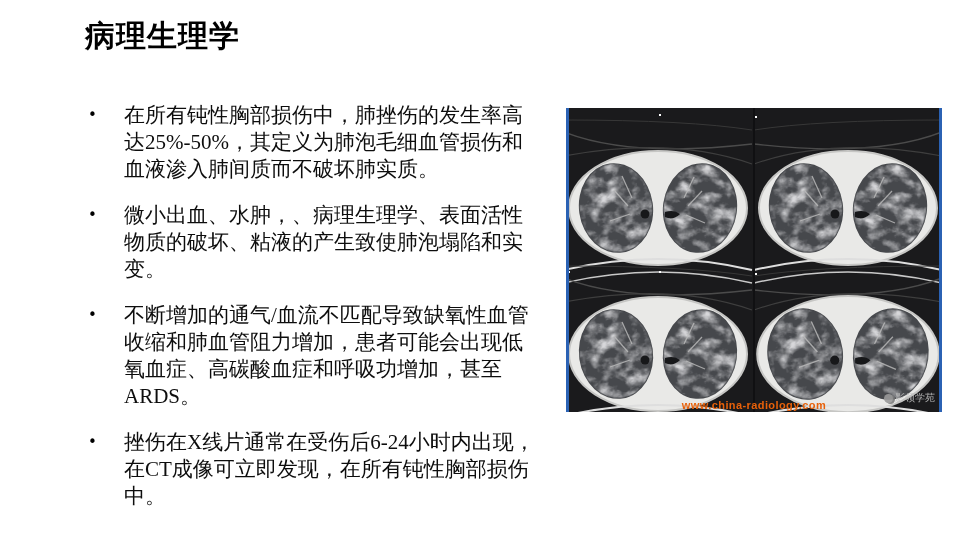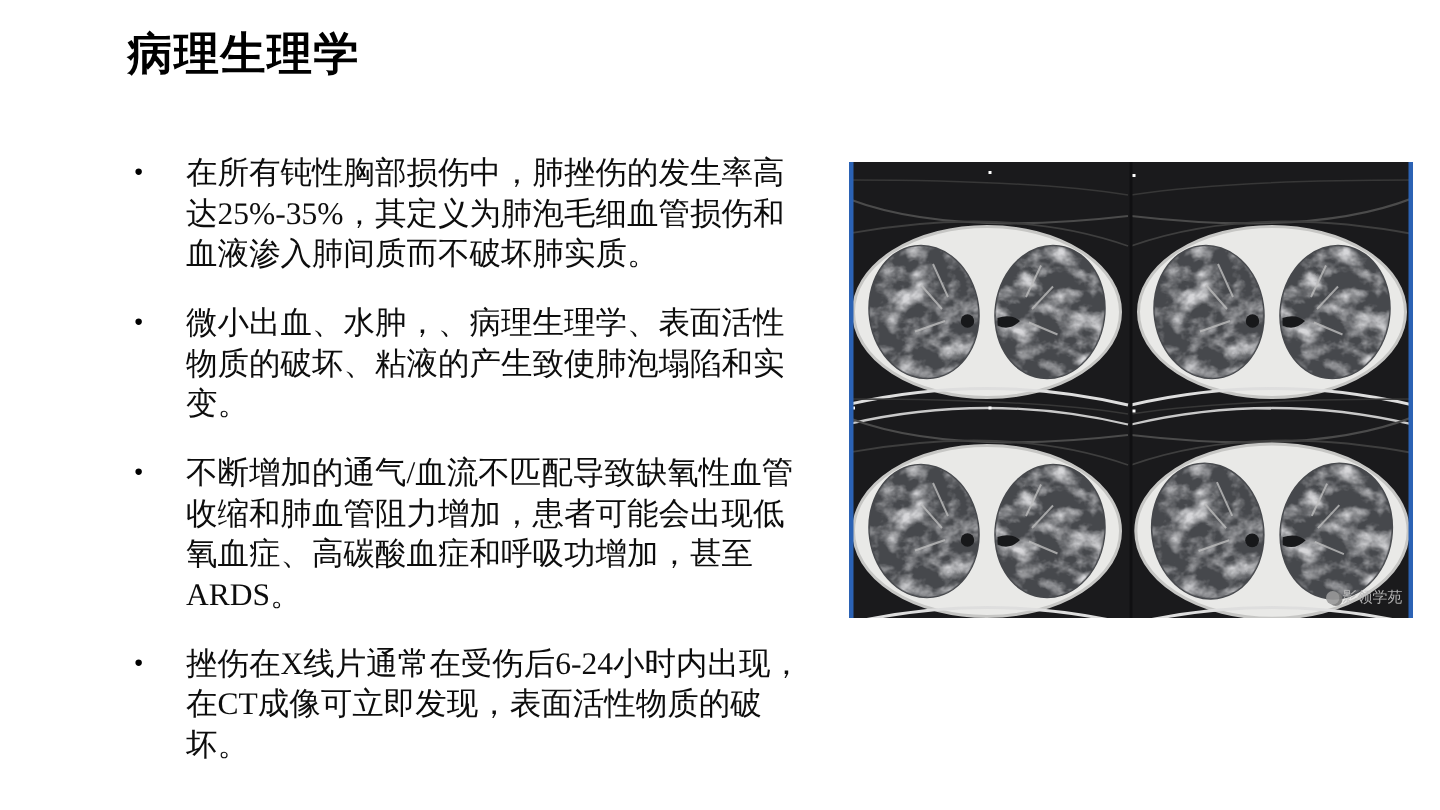--- a/index.html
+++ b/index.html
@@ -45,33 +45,33 @@
 </head>
 <body>
 
 <div class="slide">
 
   <h1 class="title">病理生理学</h1>
 
   <ul class="bullets">
     <li>
       <span class="li-dot">•</span>
-      <span class="li-text">在所有钝性胸部损伤中，肺挫伤的发生率高达25%-35%，其定义为肺泡毛细血管损伤和血液渗入肺间质而不破坏肺实质。</span>
+      <span class="li-text">在所有钝性胸部损伤中，肺挫伤的发生率高达25%-50%，其定义为肺泡毛细血管损伤和血液渗入肺间质而不破坏肺实质。</span>
     </li>
     <li>
       <span class="li-dot">•</span>
       <span class="li-text">微小出血、水肿，、病理生理学、表面活性物质的破坏、粘液的产生致使肺泡塌陷和实变。</span>
     </li>
     <li>
       <span class="li-dot">•</span>
       <span class="li-text">不断增加的通气/血流不匹配导致缺氧性血管收缩和肺血管阻力增加，患者可能会出现低氧血症、高碳酸血症和呼吸功增加，甚至ARDS。</span>
     </li>
     <li>
       <span class="li-dot">•</span>
-      <span class="li-text">挫伤在X线片通常在受伤后6-24小时内出现，在CT成像可立即发现，表面活性物质的破坏。</span>
+      <span class="li-text">挫伤在X线片通常在受伤后6-24小时内出现，在CT成像可立即发现，在所有钝性胸部损伤中。</span>
     </li>
   </ul>
 
   <div class="ct">
     <svg viewBox="0 0 376 304" width="376" height="304" xmlns="http://www.w3.org/2000/svg">
       <defs>
         <filter id="ggo" x="-30%" y="-30%" width="160%" height="160%">
           <feTurbulence type="fractalNoise" baseFrequency="0.06 0.08" numOctaves="4" seed="11" result="t"></feTurbulence>
           <feColorMatrix in="t" type="matrix" values="0 0 0 0 0.80
                     0 0 0 0 0.80
@@ -128,19 +128,20 @@
         <rect x="189" y="8" width="2" height="2"></rect>
         <rect x="2" y="163" width="2" height="2"></rect>
         <rect x="93" y="163" width="2" height="2"></rect>
         <rect x="189" y="165" width="2" height="2"></rect>
       </g>
 
       <rect width="3" height="304" fill="#2b62b4"></rect>
       <rect x="373" width="3" height="304" fill="#2b62b4"></rect>
     </svg>
 
+    <div class="wm-url">www.china-radiology.com</div>
     <div class="wm-brand">
       <span class="brand-dot"></span>
       <span>影领学苑</span>
     </div>
   </div>
 
 </div>
 
 </body></html>

